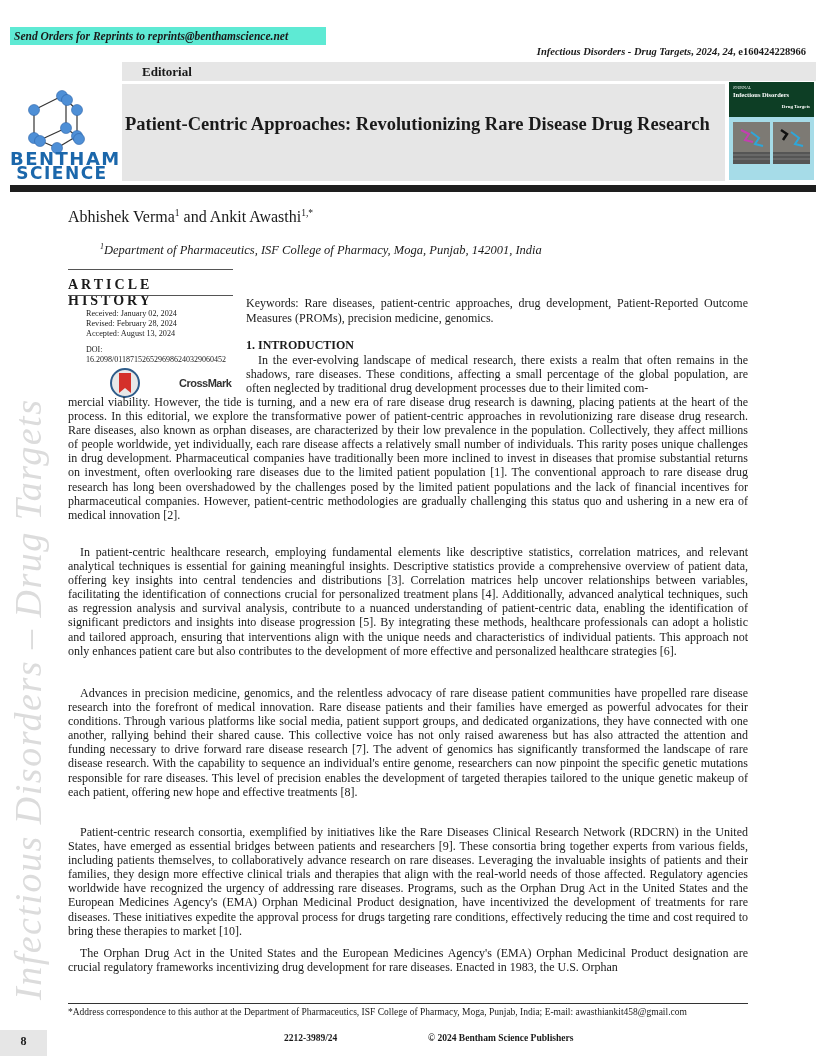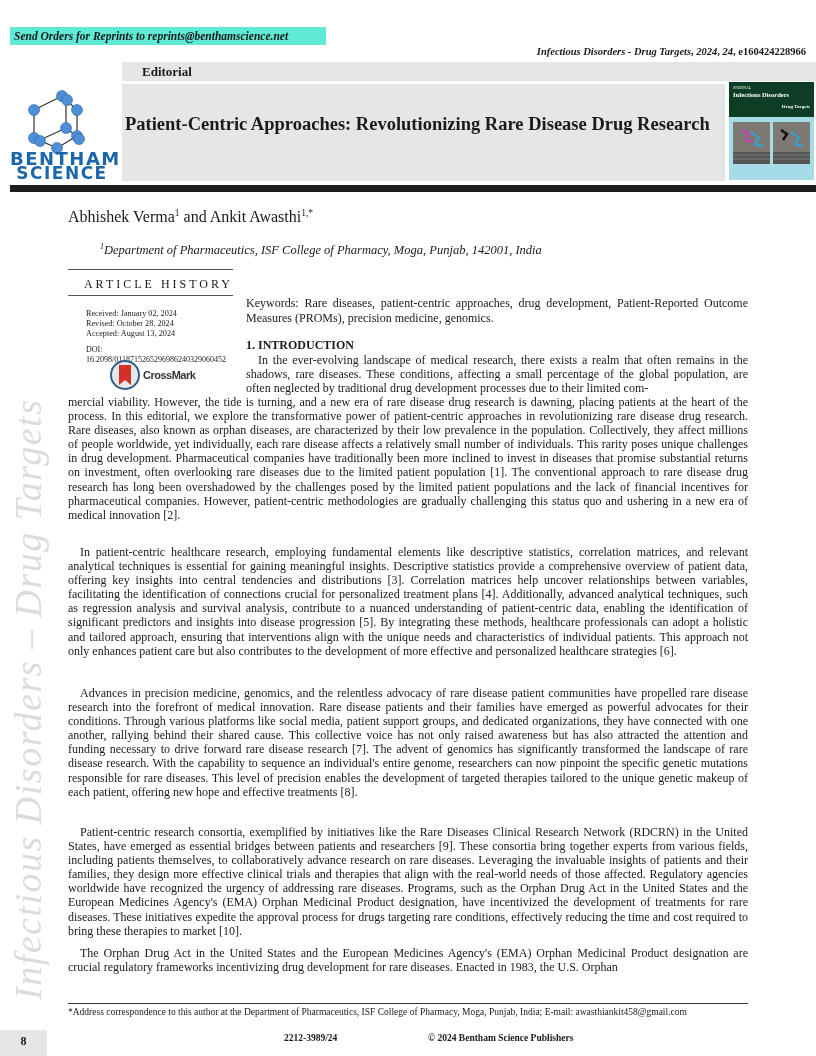--- a/index.html
+++ b/index.html
@@ -28,25 +28,25 @@
   .logo-svg { left: 22px; top: 88px; }
   .logo-text { left: 10px; width: 104px; text-align: center; font-family: "DejaVu Sans", sans-serif;
                font-weight: bold; color: #1b67ab; letter-spacing: 1.5px; }
 
   .authors { left: 68px; top: 208px; font-size: 16px; white-space: nowrap; }
   .authors sup { font-size: 9.5px; }
   .affil { left: 68px; top: 242px; font-size: 12.5px; font-style: italic; white-space: nowrap; margin-left: 32px; }
   .affil sup { font-size: 8px; }
 
   .ah-rule1 { left: 68px; top: 269px; width: 165px; height: 1px; background: #555; }
-  .ah-title { left: 68px; width: 165px; top: 277px; text-align: right; font-size: 12px; font-weight: normal; letter-spacing: 3px; }
+  .ah-title { left: 68px; width: 165px; top: 277px; text-align: left; font-size: 14px; font-weight: bold; letter-spacing: 3px; }
   .ah-rule2 { left: 68px; top: 295px; width: 165px; height: 1px; background: #555; }
   .ah-dates { left: 86px; top: 309px; font-size: 8.2px; line-height: 10px; }
   .ah-doi { left: 86px; top: 345px; font-size: 8px; line-height: 10px; }
-  .crossmark { left: 110px; top: 360px; display: flex; align-items: center; }
+  .crossmark { left: 110px; top: 368px; display: flex; align-items: center; gap: 36px; }
   .crossmark-label { font-family: "Liberation Sans", sans-serif; font-weight: bold; font-size: 11px; letter-spacing: -0.5px; margin-left: 3px; color: #333; }
 
   .keywords { left: 246px; top: 296px; width: 502px; font-size: 12px; line-height: 15px; text-align: justify; }
   .keywords b { font-weight: normal; }
   .intro-head { left: 246px; top: 338px; font-weight: bold; font-size: 12px; }
 
   .body-text { font-size: 12px; line-height: 14.1px; text-align: justify; }
   .p1a { left: 246px; top: 353px; width: 502px; text-indent: 12px; }
   .p1b { left: 68px; top: 395px; width: 680px; }
   .para { left: 68px; width: 680px; text-indent: 12px; }
@@ -136,21 +136,21 @@
 </div>
 <div class="abs affil">
   <sup>1</sup><span>Department of Pharmaceutics, ISF College of Pharmacy, Moga, Punjab, 142001, India</span>
 </div>
 
 <div class="abs ah-rule1"></div>
 <div class="abs ah-title">ARTICLE HISTORY</div>
 <div class="abs ah-rule2"></div>
 <div class="abs ah-dates">
   <div>Received: January 02, 2024</div>
-  <div>Revised: October 28, 2024</div>
+  <div>Revised: February 28, 2024</div>
   <div>Accepted: August 13, 2024</div>
 </div>
 <div class="abs ah-doi">
   <div>DOI:</div>
   <div>16.2098/0118715265296986240329060452</div>
 </div>
 <div class="abs crossmark">
   <svg width="30" height="30" viewBox="0 0 30 30">
     <circle cx="15" cy="15" r="14" fill="#e8e8e8" stroke="#2e5c8a" stroke-width="2"></circle>
     <path d="M9 5 H21 V25 L15 20 L9 25 Z" fill="#d4302a"></path>

